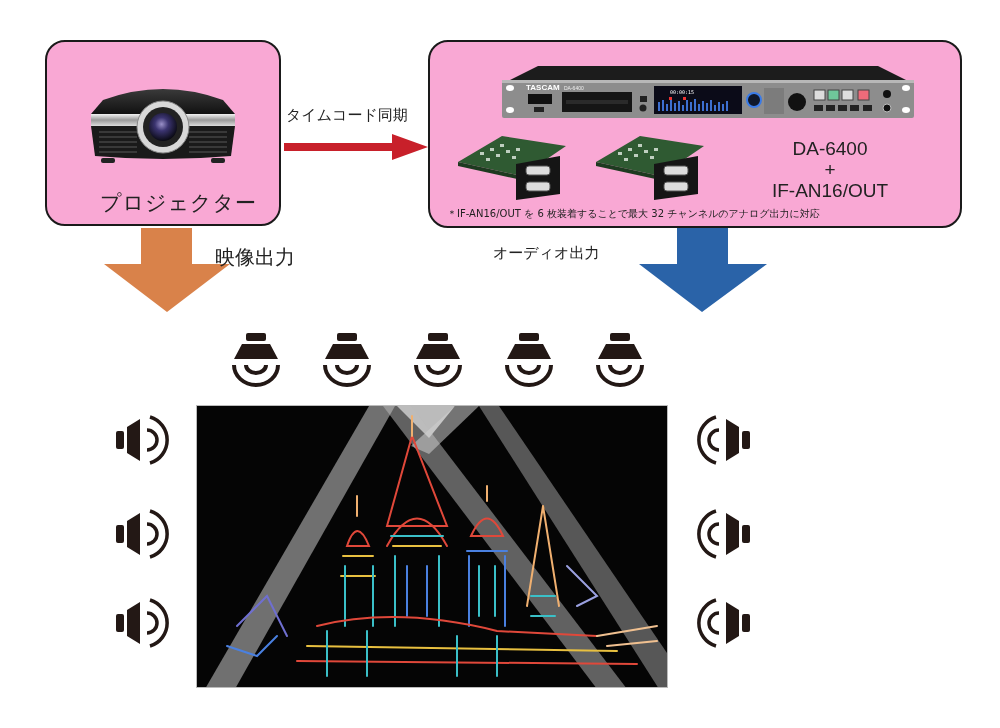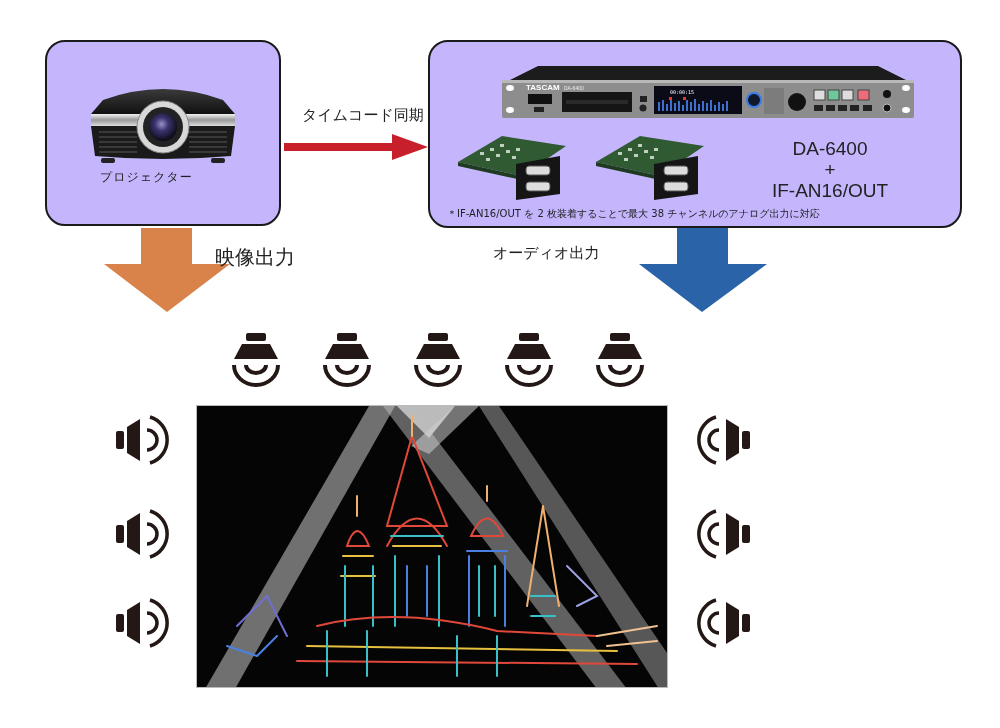--- a/index.html
+++ b/index.html
@@ -1,24 +1,24 @@
 <!DOCTYPE html>
 <html><head>
 <meta charset="utf-8">
 <style>
   html, body { margin:0; padding:0; background:#ffffff; }
   body { width:1000px; height:728px; position:relative; overflow:hidden;
          font-family:"DejaVu Sans", sans-serif; color:#1a1a1a; }
   .abs { position:absolute; }
-  .box { position:absolute; border:2px solid #1a1a1a; border-radius:20px; background:#c4b5fd; box-sizing:border-box; }
+  .box { position:absolute; border:2px solid #1a1a1a; border-radius:20px; background:#f9a8d4; box-sizing:border-box; }
   #proj-box { left:45px; top:40px; width:236px; height:186px; }
   #rec-box  { left:428px; top:40px; width:534px; height:188px; }
   .label { position:absolute; font-size:16px; white-space:nowrap; color:#222; }
-  #proj-label { left:100px; top:169px; font-size:12px; letter-spacing:1px; }
-  #tc-label { left:302px; top:106px; font-size:15px;font-family:Liberation Serif, serif; }
+  #proj-label { left:100px; top:189px; font-size:21px; letter-spacing:1px; }
+  #tc-label { left:286px; top:106px; font-size:15px;font-family:Liberation Serif, serif; }
   #video-label { left:215px; top:244px; font-size:20px; }
   #audio-label { left:483px; top:244px; font-size:15px;margin-left:10px; }
   #model-label { position:absolute; left:770px; top:138px; width:120px; text-align:center; font-family:"Liberation Sans", sans-serif; font-size:19px; line-height:21px; color:#222; }
   #footnote { left:447px; top:207px; font-size:10px; color:#222; }
   .arrow { position:absolute; }
   #screen { position:absolute; left:196px; top:405px; width:472px; height:283px; background:#050505; overflow:hidden; border:1px solid #bbb; box-sizing:border-box; }
   .spk { position:absolute; }
 </style>
 </head>
 <body>
@@ -162,21 +162,21 @@
     <rect x="70" y="32" width="24" height="9" rx="3" fill="#ddd" stroke="#555"></rect>
     <rect x="70" y="48" width="24" height="9" rx="3" fill="#ddd" stroke="#555"></rect>
   </svg>
 </div>
 
 <div id="model-label">
   <div>DA-6400</div>
   <div>+</div>
   <div>IF-AN16/OUT</div>
 </div>
-<div id="footnote" class="label">＊IF-AN16/OUT を 2 枚装着することで最大 38 チャンネルのアナログ出力に対応</div>
+<div id="footnote" class="label">＊IF-AN16/OUT を 6 枚装着することで最大 32 チャンネルのアナログ出力に対応</div>
 
 <svg class="arrow" style="left:104px;top:228px" width="128" height="86" viewBox="0 0 128 86">
   <polygon points="37,0 88,0 88,36 126,36 63,84 0,36 37,36" fill="#d9824a"></polygon>
 </svg>
 <div id="video-label" class="label">映像出力</div>
 
 <svg class="arrow" style="left:639px;top:228px" width="128" height="86" viewBox="0 0 128 86">
   <polygon points="38,0 89,0 89,36 128,36 63,84 0,36 38,36" fill="#2a63a8"></polygon>
 </svg>
 <div id="audio-label" class="label">オーディオ出力</div>

